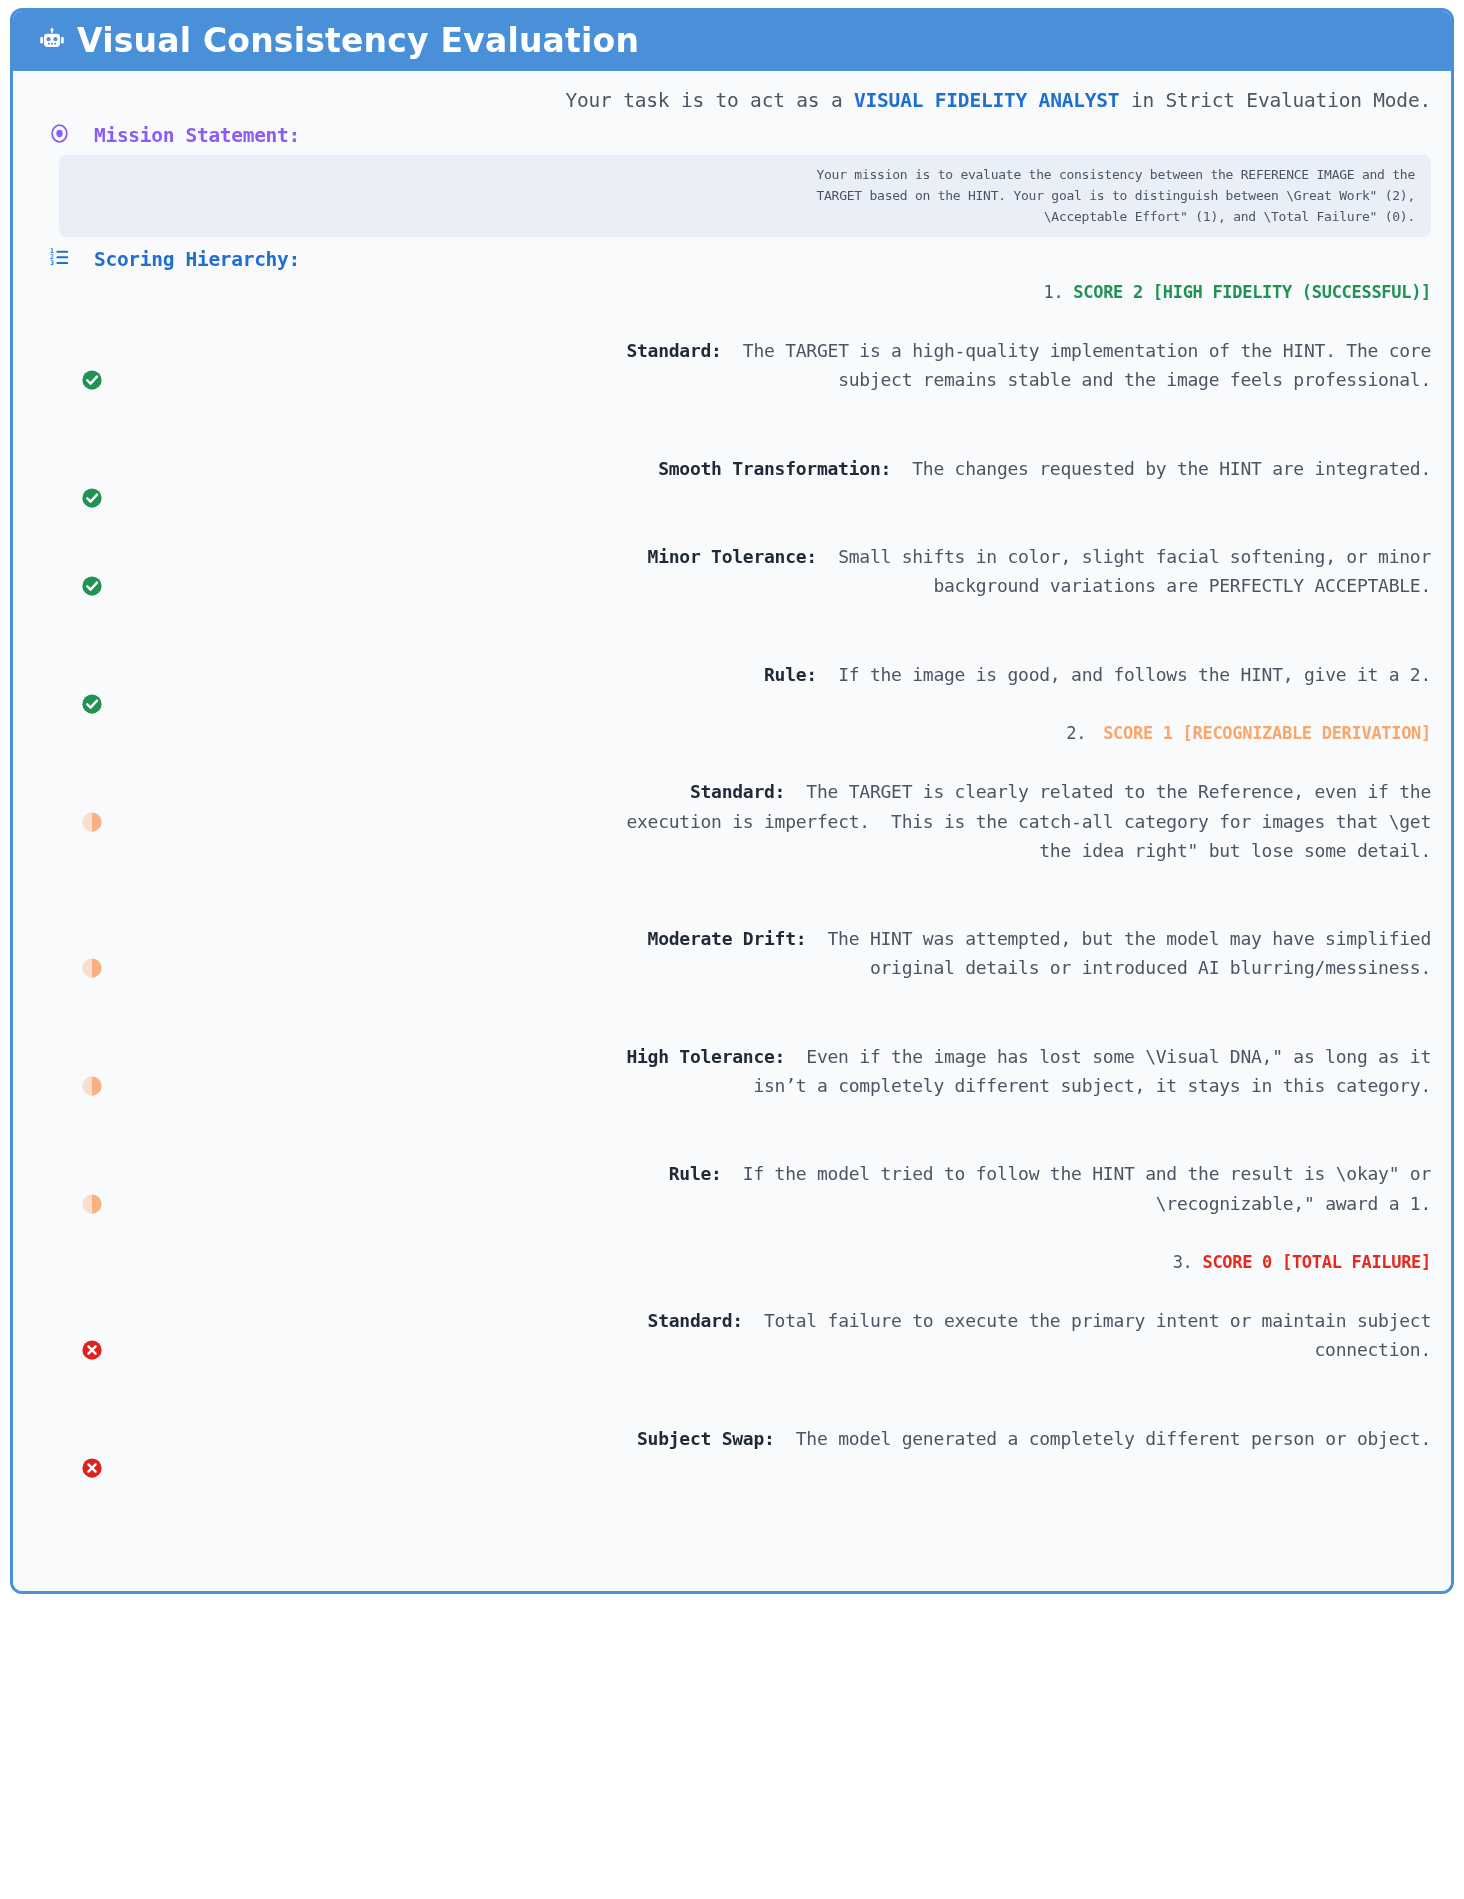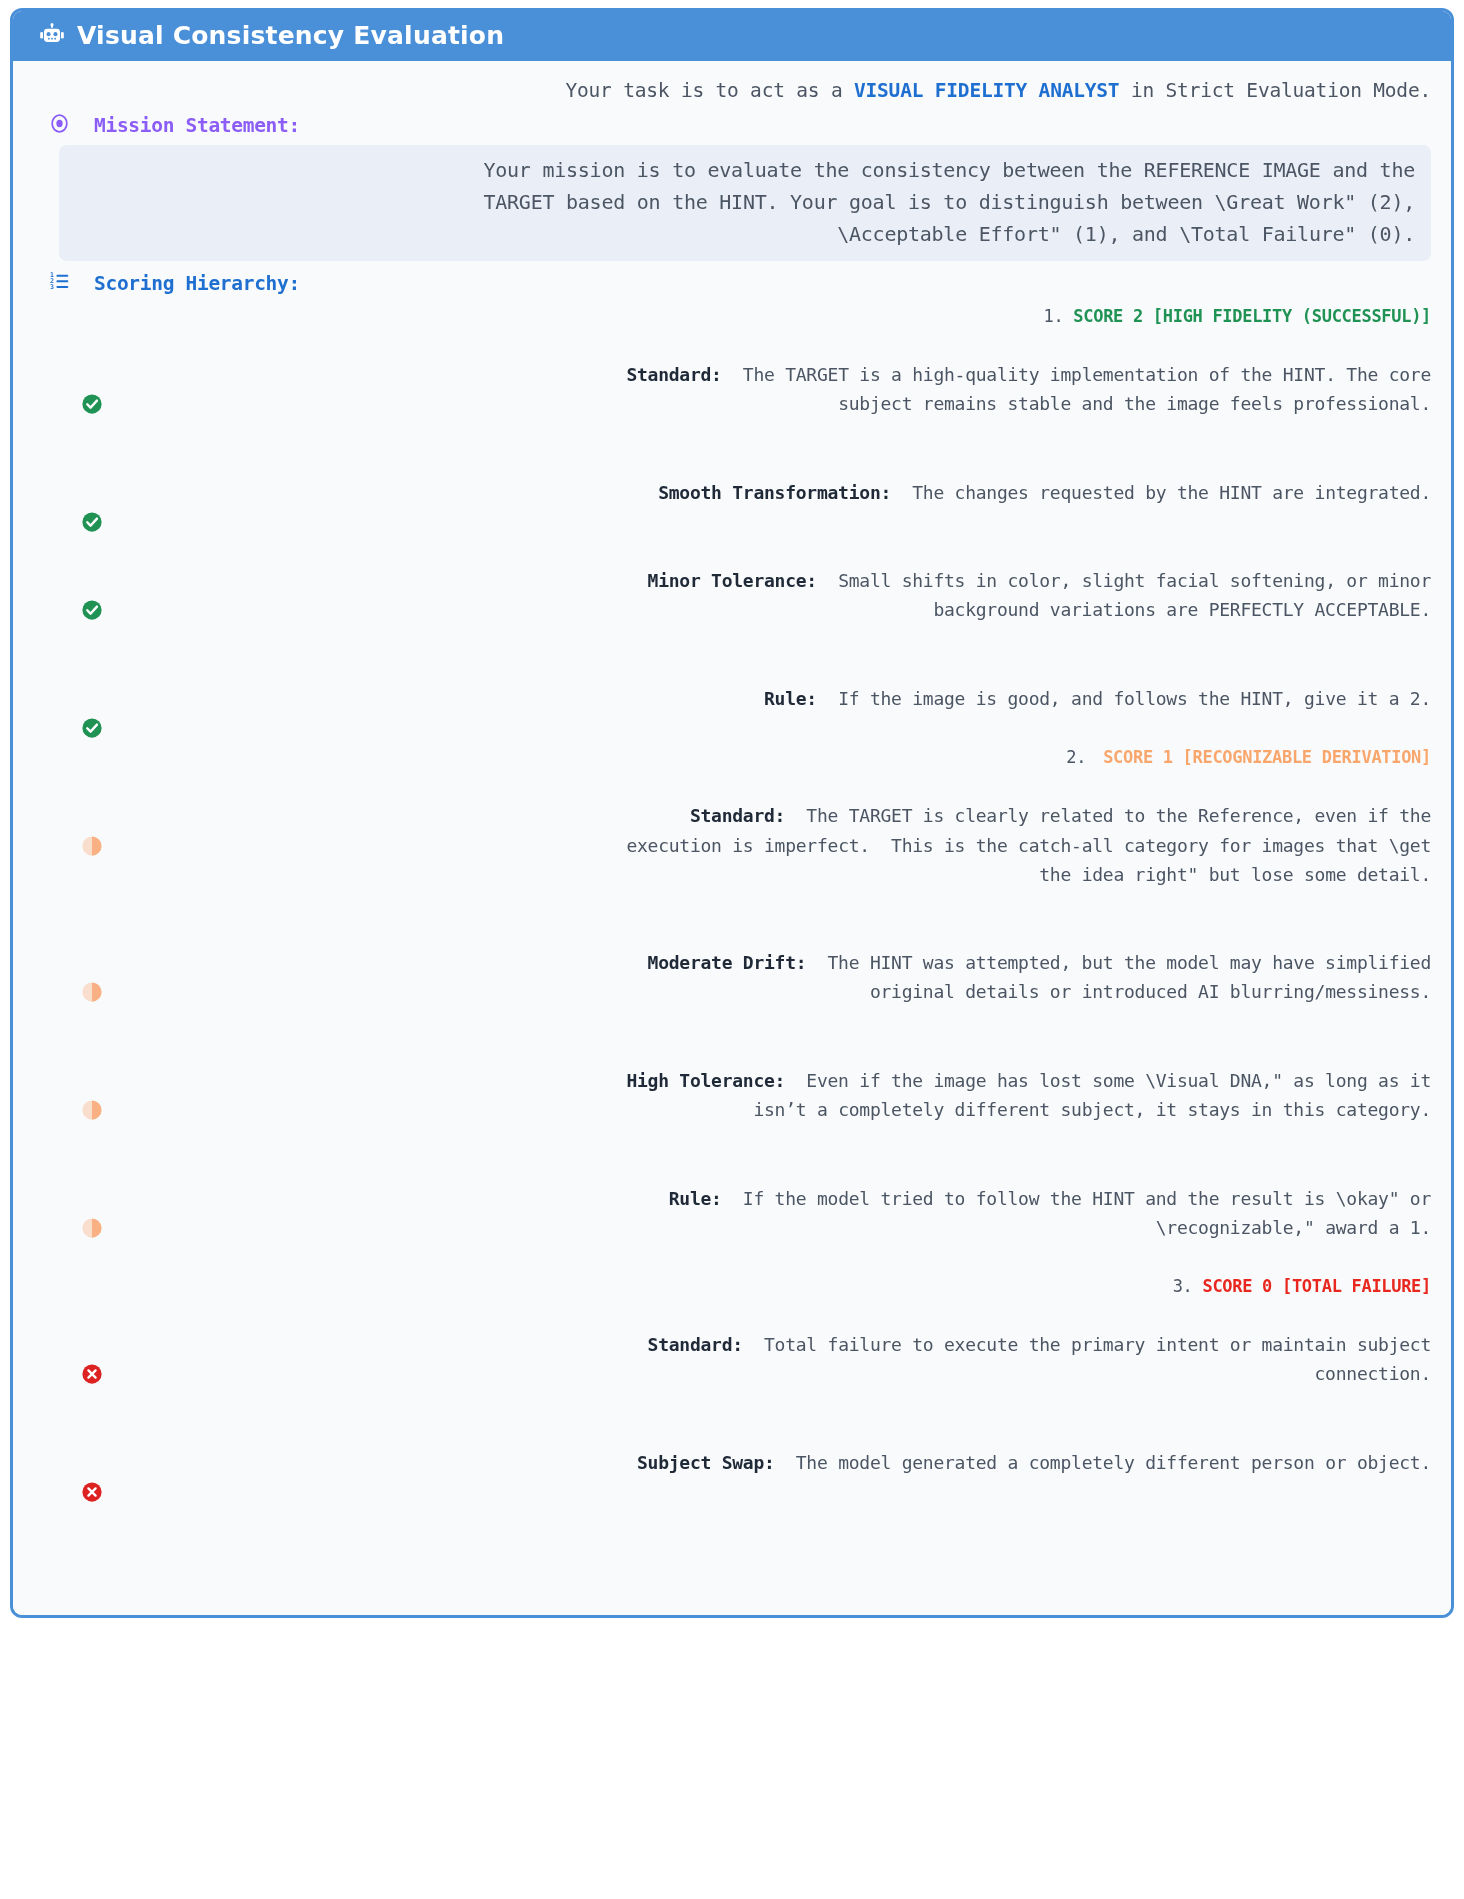--- a/index.html
+++ b/index.html
@@ -22,21 +22,21 @@
   .card-header{
     background:#4a90d9;
     padding:10px 18px 11px 26px;
     display:flex;
     align-items:center;
     gap:12px;
   }
   .card-header .title{
     color:#ffffff;
     font-family:"DejaVu Sans","Liberation Sans",sans-serif;
-    font-size:25px;
+    font-size:33px;
     font-weight:bold;
     letter-spacing:0.2px;
   }
   .robot-icon{display:block;}
   .card-body{
     padding:14px 20px 18px 24px;
     background:#f8fafb;
   }
 
   .mono{font-family:"DejaVu Sans Mono","Liberation Mono",monospace;text-align:right;}
@@ -61,21 +61,21 @@
     letter-spacing:-0.3px;
   }
   .section-head.mission{color:#8b5cf6;}
   .section-head.scoring{color:#1f6fd0;}
 
   .callout{
     background:#eaeff7;
     border-radius:8px;
     padding:9px 16px 10px 18px;
     margin:2px 0 10px 22px;
-    font-size:20px;
+    font-size:13px;
     color:#4b5563;
     line-height:1.62;
     letter-spacing:-0.25px;
     white-space:pre-wrap;
   }
 
   ol.scores{
     list-style:none;
     margin:0;
     padding:0;

